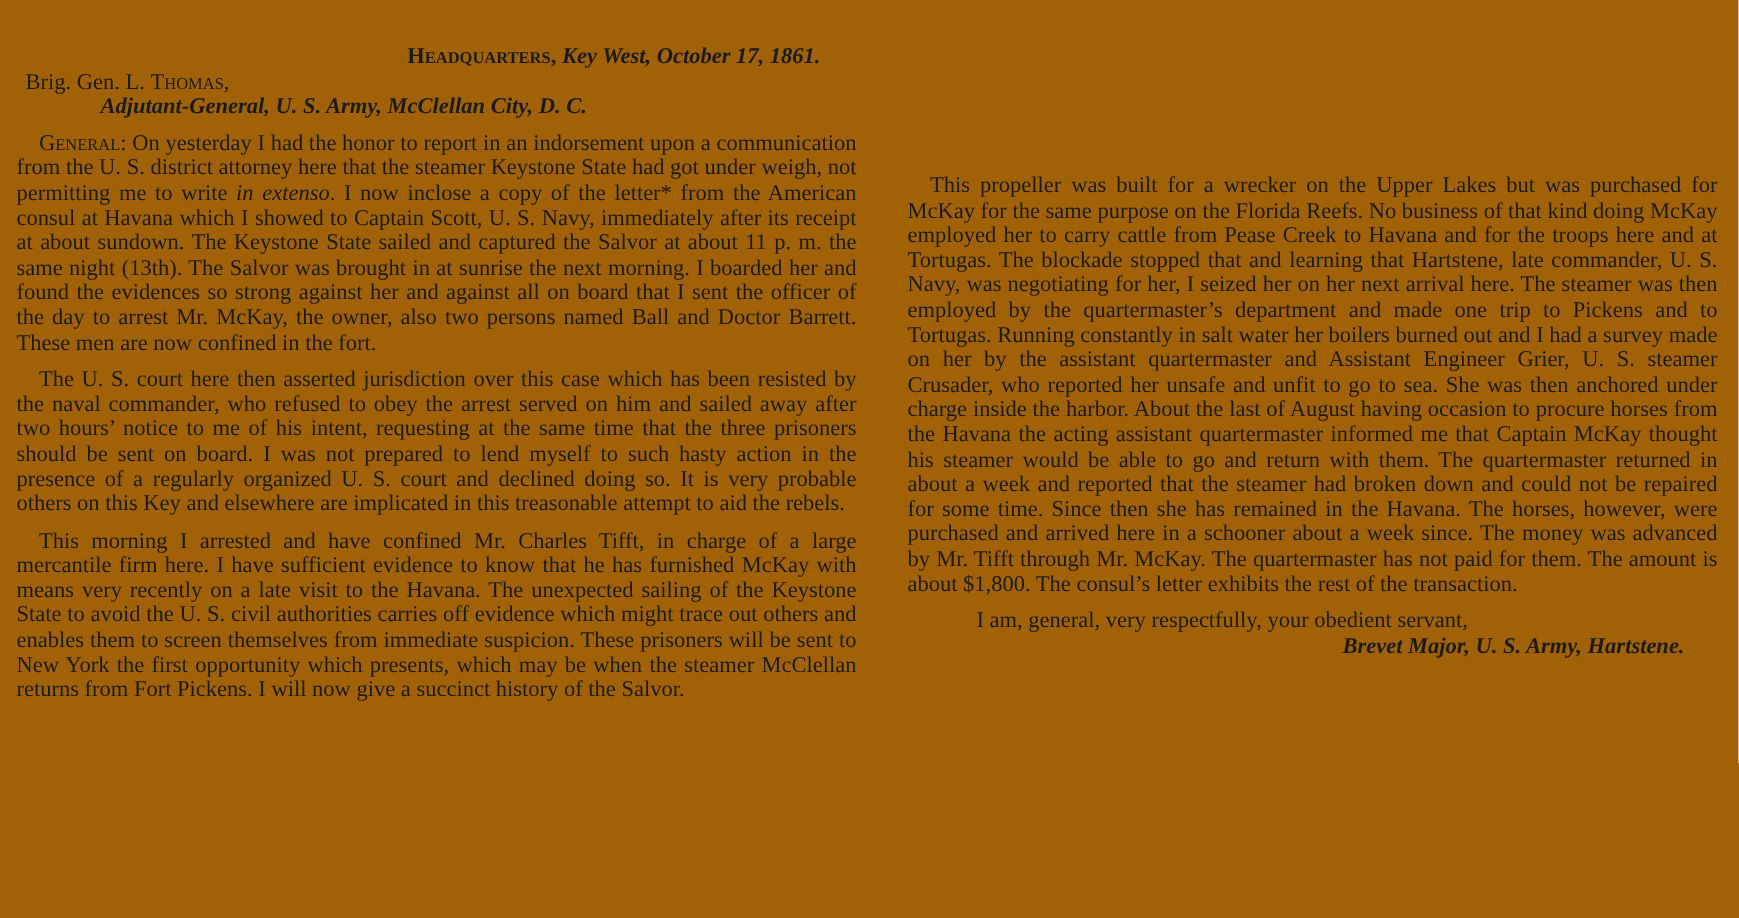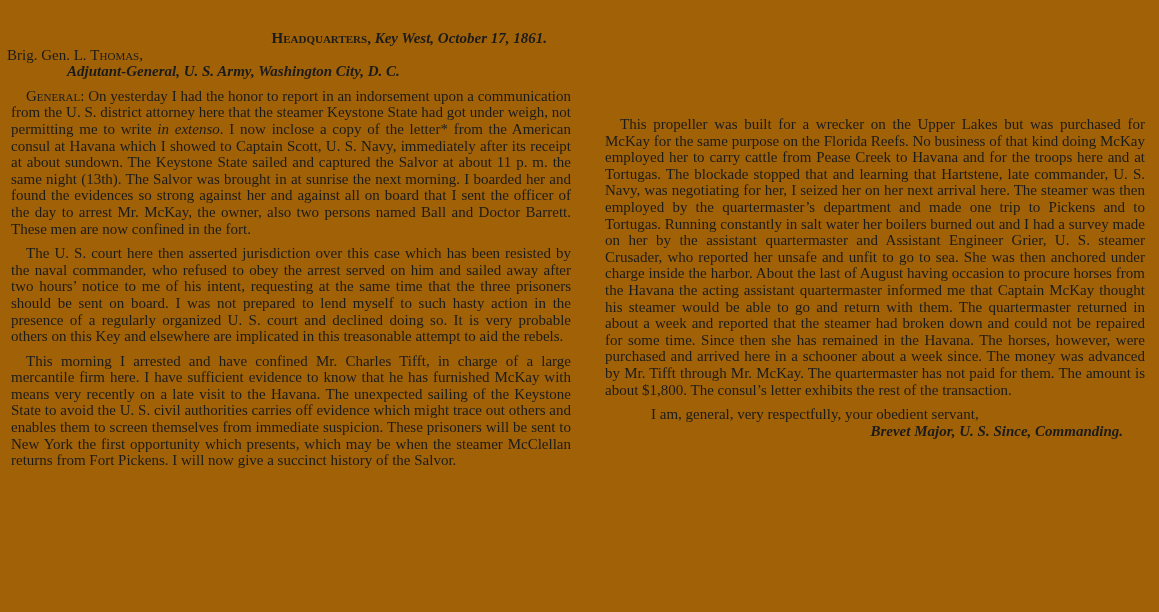--- a/index.html
+++ b/index.html
@@ -41,21 +41,21 @@
     white-space: nowrap;
   }
   .sc {
     font-variant: small-caps;
   }
   .bi {
     font-style: italic;
     font-weight: bold;
   }
   .addr1 {
-    margin-left: 4px;
+    margin-left: 14px;
   }
   .addr2 {
     margin-left: 64px;
   }
   p.para {
     margin: 8px;
     text-indent: 15px;
     text-align: justify;
   }
   p.closing {
@@ -78,34 +78,34 @@
 <body>
 
 <div class="page">
 
   <div class="col col-left">
 
     <div class="heading"><span class="sc">Headquarters,</span><span class="bi"> Key West, October 17, 1861.</span></div>
 
     <div class="addr1"><span>Brig. Gen. L. </span><span class="sc">Thomas</span><span>,</span></div>
 
-    <div class="addr2 bi">Adjutant-General, U. S. Army, Washington City, D. C.</div>
+    <div class="addr2 bi">Adjutant-General, U. S. Army, McClellan City, D. C.</div>
 
     <p class="para"><span class="sc">General</span><span>: </span><span>On yesterday I had the honor to report in an indorsement upon a communication from the U. S. district attorney here that the steamer Keystone State had got under weigh, not permitting me to write </span><i>in extenso</i><span>. I now inclose a copy of the letter* from the American consul at Havana which I showed to Captain Scott, U. S. Navy, immediately after its receipt at about sundown. The Keystone State sailed and captured the Salvor at about 11 p. m. the same night (13th). The Salvor was brought in at sunrise the next morning. I boarded her and found the evidences so strong against her and against all on board that I sent the officer of the day to arrest Mr. McKay, the owner, also two persons named Ball and Doctor Barrett. These men are now confined in the fort.</span></p>
 
     <p class="para">The U. S. court here then asserted jurisdiction over this case which has been resisted by the naval commander, who refused to obey the arrest served on him and sailed away after two hours’ notice to me of his intent, requesting at the same time that the three prisoners should be sent on board. I was not prepared to lend myself to such hasty action in the presence of a regularly organized U. S. court and declined doing so. It is very probable others on this Key and elsewhere are implicated in this treasonable attempt to aid the rebels.</p>
 
     <p class="para">This morning I arrested and have confined Mr. Charles Tifft, in charge of a large mercantile firm here. I have sufficient evidence to know that he has furnished McKay with means very recently on a late visit to the Havana. The unexpected sailing of the Keystone State to avoid the U. S. civil authorities carries off evidence which might trace out others and enables them to screen themselves from immediate suspicion. These prisoners will be sent to New York the first opportunity which presents, which may be when the steamer McClellan returns from Fort Pickens. I will now give a succinct history of the Salvor.</p>
 
   </div>
 
   <div class="col col-right">
 
     <p class="para">This propeller was built for a wrecker on the Upper Lakes but was purchased for McKay for the same purpose on the Florida Reefs. No business of that kind doing McKay employed her to carry cattle from Pease Creek to Havana and for the troops here and at Tortugas. The blockade stopped that and learning that Hartstene, late commander, U. S. Navy, was negotiating for her, I seized her on her next arrival here. The steamer was then employed by the quartermaster’s department and made one trip to Pickens and to Tortugas. Running constantly in salt water her boilers burned out and I had a survey made on her by the assistant quartermaster and Assistant Engineer Grier, U. S. steamer Crusader, who reported her unsafe and unfit to go to sea. She was then anchored under charge inside the harbor. About the last of August having occasion to procure horses from the Havana the acting assistant quartermaster informed me that Captain McKay thought his steamer would be able to go and return with them. The quartermaster returned in about a week and reported that the steamer had broken down and could not be repaired for some time. Since then she has remained in the Havana. The horses, however, were purchased and arrived here in a schooner about a week since. The money was advanced by Mr. Tifft through Mr. McKay. The quartermaster has not paid for them. The amount is about $1,800. The consul’s letter exhibits the rest of the transaction.</p>
 
     <p class="closing">I am, general, very respectfully, your obedient servant,</p>
 
 
-    <p class="sig-title bi">Brevet Major, U. S. Since, Commanding.</p>
+    <p class="sig-title bi">Brevet Major, U. S. Army, Hartstene.</p>
 
   </div>
 
 </div>
 
 </body></html>

